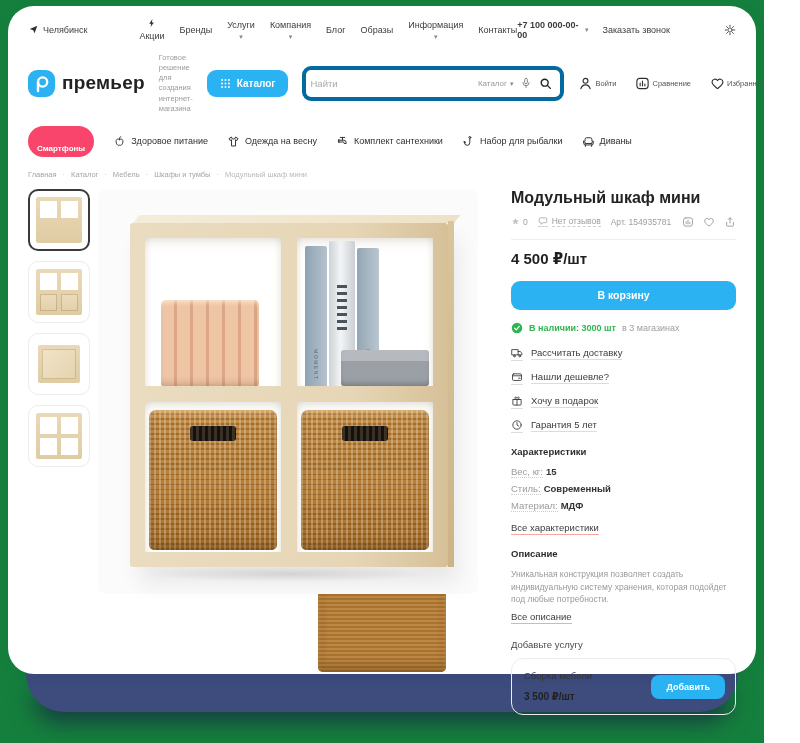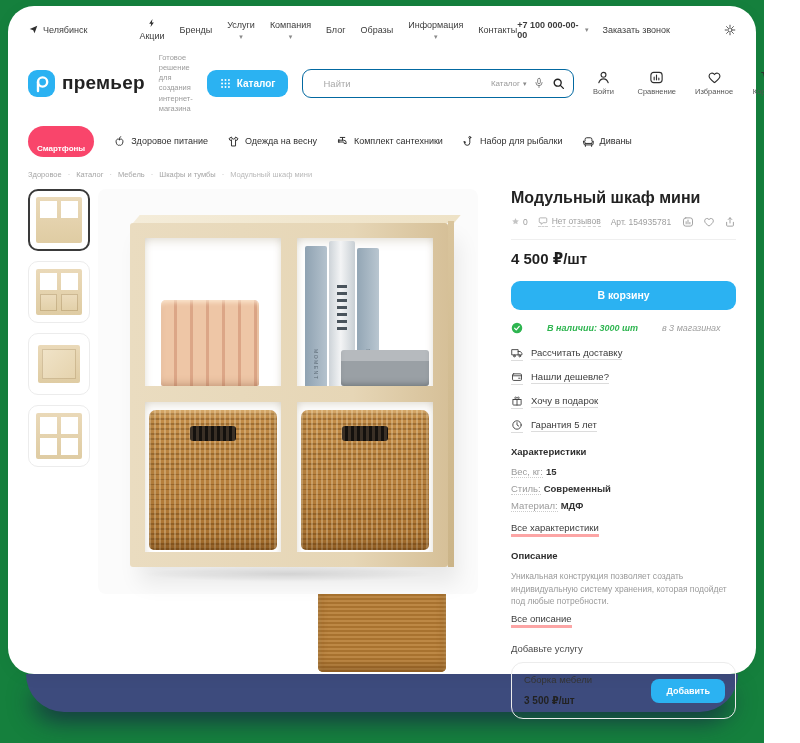--- a/index.html
+++ b/index.html
@@ -20,27 +20,27 @@
   .tb-phone{display:flex;align-items:center;gap:5px;font-weight:700;cursor:pointer;}
   .tb-theme{margin-left:40px;display:flex;cursor:pointer;}
 
   
   .header{display:flex;align-items:center;padding-top:12px;gap:14px;}
   .logo{display:flex;align-items:center;gap:7px;cursor:pointer;}
   .logo-txt{font-size:19px;font-weight:700;color:#222;letter-spacing:.2px;}
   .tagline{width:116px;font-size:7.5px;color:#9b9b9b;line-height:1.35;}
   .btn-catalog{display:flex;align-items:center;gap:6px;background:#2bb2f2;color:#fff;border:none;
         border-radius:9px;padding:8px 13px;font-size:10px;font-weight:700;cursor:pointer;font-family:inherit;}
-  .search{flex:0 0 244px;display:flex;align-items:center;height:27px;border:1px solid #0369a1;
-        border-radius:9px;padding:0 8px 0 18px;gap:7px;background:#fff;}
+  .search{flex:0 0 244px;display:flex;align-items:center;height:27px;border:4px solid #0369a1;
+        border-radius:9px;padding:0 8px 0 2px;gap:7px;background:#fff;}
   .search input{flex:1;border:none;outline:none;font-size:9.5px;color:#333;font-family:inherit;min-width:0;background:transparent;}
   .search input::placeholder{color:#a9a9a9;}
   .search-scope{display:flex;align-items:center;gap:3px;font-size:8px;color:#9a9a9a;cursor:pointer;white-space:nowrap;}
   .hdr-actions{margin-left:auto;display:flex;gap:19px;}
-  .hdr-act{display:flex;flex-direction:column;align-items:center;gap:2px;font-size:7.5px;color:#555;cursor:pointer;min-width:30px;}
+  .hdr-act{display:flex;align-items:center;gap:2px;font-size:7.5px;color:#555;cursor:pointer;min-width:30px;}
 
   
   .catrow{display:flex;align-items:center;gap:19px;padding-top:12px;}
   .pill{background:#f9456b;color:#fff;font-size:8px;font-weight:700;border-radius:999px;
         padding:18px 9px 4px;cursor:pointer;}
   .cat{display:flex;align-items:center;gap:5px;font-size:9px;color:#2f2f2f;cursor:pointer;white-space:nowrap;}
 
   
   .crumbs{display:flex;align-items:center;gap:6px;padding-top:13px;font-size:7.5px;color:#a5a5a5;}
   .crumb{cursor:pointer;}
@@ -108,30 +108,30 @@
   .meta .rev{display:flex;align-items:center;gap:4px;cursor:pointer;}
   .meta .rev span{border-bottom:1px dashed #cfcfcf;}
   .meta-icons{margin-left:auto;display:flex;gap:9px;color:#8f8f8f;}
   .meta-icons .mi{cursor:pointer;display:flex;}
   .hr{border-top:1px solid #efefef;margin:11px 0 10px;}
   .price{font-size:15px;font-weight:700;color:#1f1f1f;}
   .btn-cart{display:block;width:100%;margin-top:13px;height:29px;background:#2bb2f2;color:#fff;border:none;
         border-radius:9px;font-size:10.5px;font-weight:700;cursor:pointer;font-family:inherit;}
   .btn-click{display:block;width:100%;margin-top:7px;height:27px;background:#fff;color:#333;
         border:1px solid #e6e6e6;border-radius:9px;font-size:10px;font-weight:600;cursor:pointer;font-family:inherit;}
-  .stock{display:flex;align-items:center;gap:24px;margin:12px 0 13px;font-size:9px;font-style:italic;}
+  .stock{display:flex;align-items:center;gap:6px;margin:12px 0 13px;font-size:9px;}
   .stock b{color:#2eb550;font-weight:700;}
   .stock .where{color:#9d9d9d;}
   .ilink{display:flex;align-items:center;gap:8px;margin-bottom:10px;font-size:9.5px;color:#3a3a3a;cursor:pointer;}
   .ilink span{border-bottom:1px solid #dcdcdc;padding-bottom:1px;}
   .sec-title{font-size:9.5px;font-weight:700;color:#2c2c2c;margin:13px 0 9px;}
   .spec{font-size:9.5px;margin-bottom:6px;}
   .spec .k{color:#9b9b9b;border-bottom:1px dotted #cccccc;}
   .spec .v{color:#333;font-weight:600;margin-left:3px;}
-  .all-link{display:inline-block;font-size:9.5px;color:#3c3c3c;border-bottom:3px solid #fca5a5;
+  .all-link{display:inline-block;font-size:9.5px;color:#3c3c3c;border-bottom:1px solid #fca5a5;
         margin-top:4px;cursor:pointer;padding-bottom:1px;}
   .desc-text{font-size:8.5px;color:#9a9a9a;line-height:1.5;margin:0;}
   .svc-title{font-size:9.5px;color:#4a4a4a;margin:15px 0 8px;}
   .svc-card{position:relative;border:1px solid #ececec;border-radius:12px;padding:11px 12px 12px;}
   .svc-name{font-size:9.5px;color:#333;}
   .svc-price{font-size:10px;font-weight:700;color:#222;margin-top:10px;}
   .btn-add{position:absolute;right:10px;top:50%;transform:translateY(-50%);background:#2bb2f2;color:#fff;
         border:none;border-radius:8px;padding:7px 15px;font-size:9px;font-weight:700;cursor:pointer;font-family:inherit;}
 
   .ic{display:block;}
@@ -332,21 +332,21 @@
             <svg class="ic" width="13" height="13" viewBox="0 0 16 16" fill="none" stroke="#2f2f2f" stroke-width="1.2" stroke-linecap="round" stroke-linejoin="round">
               <path d="M3.8 7V5.4a2 2 0 0 1 2-2h4.4a2 2 0 0 1 2 2V7"></path>
               <path d="M2.2 7.4A1.4 1.4 0 0 1 3.6 8.8v1.6h8.8V8.8a1.4 1.4 0 0 1 1.4-1.4v3.4a1.4 1.4 0 0 1-1.4 1.4H3.6a1.4 1.4 0 0 1-1.4-1.4zM4.2 12.4V14M11.8 12.4V14"></path>
             </svg>
           </span>
         <span>Диваны</span>
       </span>
     </div>
 
     <div class="crumbs">
-      <span class="crumb">Здоровое</span>
+      <span class="crumb">Главная</span>
       <span class="crumb">Каталог</span>
       <span class="crumb">Мебель</span>
       <span class="crumb">Шкафы и тумбы</span>
       <span class="crumb current">Модульный шкаф мини</span>
     </div>
 
     <div class="content">
 
       <div class="thumbs">
         <div class="thumb selected">

